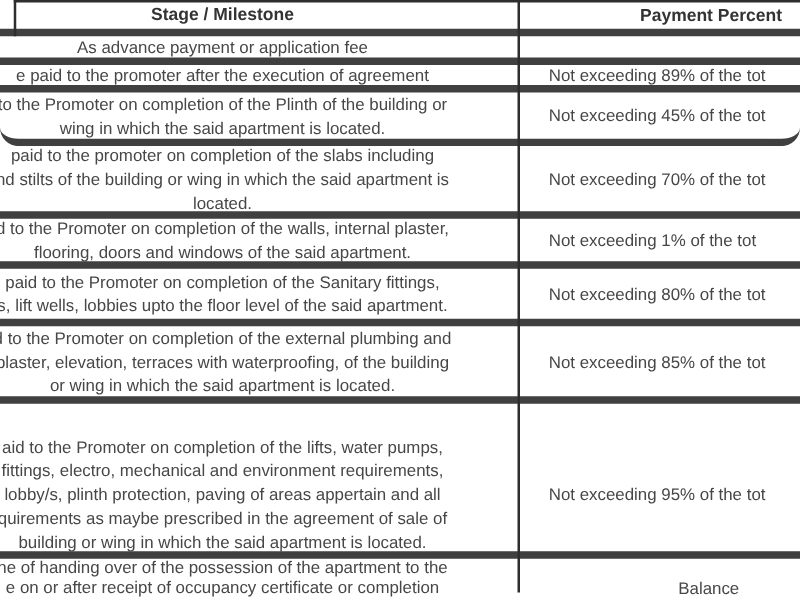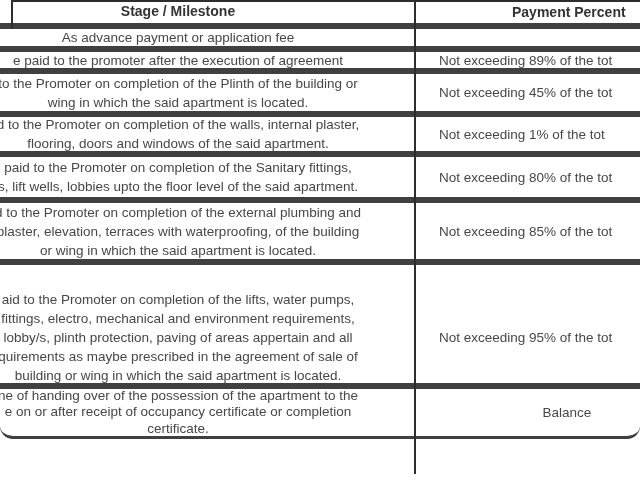--- a/index.html
+++ b/index.html
@@ -82,26 +82,34 @@
         <div class="cell-stage">
           <div class="line">As advance payment or application fee</div>
         </div>
       </div>
       <div class="row" style="height: 22px; text-decoration: underline;">
         <div class="cell-stage">
           <div class="line">e paid to the promoter after the execution of agreement</div>
         </div>
         <div class="cell-payment">Not exceeding 89% of the tot</div>
       </div>
-      <div class="row" style="height: 43px;">
+      <div class="row" style="height: 43px; border-radius: 15px;">
         <div class="cell-stage">
           <div class="line">to the Promoter on completion of the Plinth of the building or</div>
           <div class="line">wing in which the said apartment is located.</div>
         </div>
         <div class="cell-payment">Not exceeding 45% of the tot</div>
+      </div>
+      <div class="row" style="height: 58px;">
+        <div class="cell-stage">
+          <div class="line">paid to the promoter on completion of the slabs including</div>
+          <div class="line">nd stilts of the building or wing in which the said apartment is</div>
+          <div class="line">located.</div>
+        </div>
+        <div class="cell-payment">Not exceeding 70% of the tot</div>
       </div>
       <div class="row" style="height: 40px;">
         <div class="cell-stage">
           <div class="line">d to the Promoter on completion of the walls, internal plaster,</div>
           <div class="line">flooring, doors and windows of the said apartment.</div>
         </div>
         <div class="cell-payment">Not exceeding 1% of the tot</div>
       </div>
       <div class="row" style="height: 46px;">
         <div class="cell-stage">

